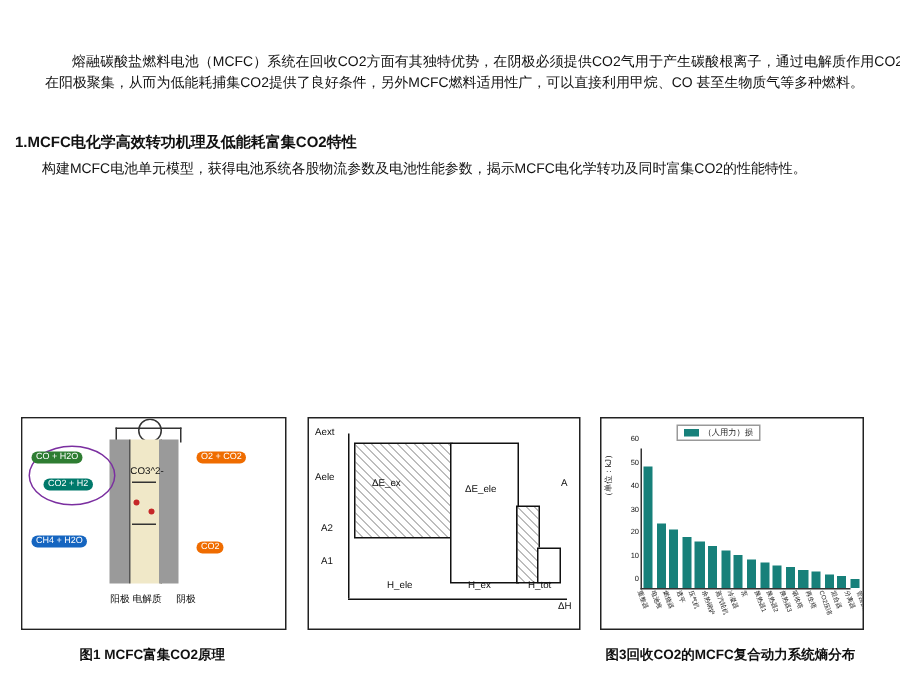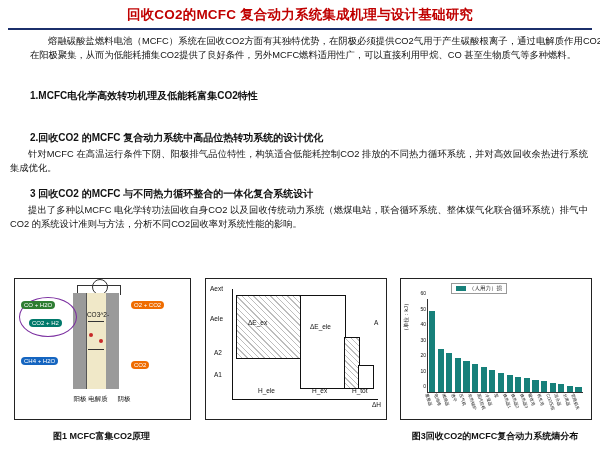--- a/index.html
+++ b/index.html
@@ -51,21 +51,20 @@
   .section {
     position: absolute;
     left: 10px;
     width: 578px;
   }
   .sec-head {
     font-size: 10px;
     font-weight: bold;
     color: #111;
     line-height: 15px;
-    margin-left: 20px;
   }
   .sec-body {
     font-size: 9.3px;
     line-height: 14px;
     color: #111;
     text-indent: 18px;
     text-align: justify;
     margin-top: 2px;
   }
   #sec1 { top: 88px; }
@@ -89,21 +88,21 @@
     bottom: 0;
     left: 0;
     width: 100%;
     text-align: center;
     font-size: 9px;
     font-weight: bold;
     color: #111;
   }
   #fig1 { left: 14px; top: 0; width: 175px; height: 165px; }
   #fig2 { left: 205px; top: 0; width: 180px; height: 165px; }
-  #fig3 { left: 400px; top: 0; width: 190px; height: 165px; }
+  #fig3 { left: 400px; top: 0; width: 174px; height: 165px; }
 
   .fig-box {
     position: absolute;
     left: 0; top: 0;
     width: 100%;
     height: 140px;
     border: 1px solid #222;
     background: #fff;
     overflow: hidden;
   }
@@ -241,39 +240,29 @@
   }
   .f3-legend .swatch {
     width: 10px; height: 5px; background: #17807a; display: inline-block;
   }
 </style>
 </head>
 <body>
 
 <div class="page">
 
-  <div class="title-bar">
-    <div class="title-text">回收CO2的MCFC 复合动力系统集成机理与设计基础研究</div>
-  </div>
 
   <div class="intro">熔融碳酸盐燃料电池（MCFC）系统在回收CO2方面有其独特优势，在阴极必须提供CO2气用于产生碳酸根离子，通过电解质作用CO2 在阳极聚集，从而为低能耗捕集CO2提供了良好条件，另外MCFC燃料适用性广，可以直接利用甲烷、CO 甚至生物质气等多种燃料。</div>
 
   <div class="section" id="sec1">
     <div class="sec-head">1.MCFC电化学高效转功机理及低能耗富集CO2特性</div>
+    <div class="sec-body">构建MCFC电池单元模型，获得电池系统各股物流参数及电池性能参数，揭示MCFC电化学转功及同时富集CO2的性能特性。</div>
   </div>
 
-  <div class="section" id="sec2">
-    <div class="sec-head">2.回收CO2 的MCFC 复合动力系统中高品位热转功系统的设计优化</div>
-    <div class="sec-body">针对MCFC 在高温运行条件下阴、阳极排气品位特性，构筑适合低能耗控制CO2 排放的不同热力循环系统，并对高效回收余热进行系统集成优化。</div>
-  </div>
-
-  <div class="section" id="sec3">
-    <div class="sec-head">3 回收CO2 的MCFC 与不同热力循环整合的一体化复合系统设计</div>
-    <div class="sec-body">提出了多种以MCFC 电化学转功法回收自身CO2 以及回收传统动力系统（燃煤电站，联合循环系统、整体煤气化联合循环系统）排气中CO2 的系统设计准则与方法，分析不同CO2回收率对系统性能的影响。</div>
-  </div>
+
 
   <div class="figs">
 
     <div class="fig" id="fig1">
       <div class="fig-box">
         <div class="f1-bg"></div>
 
         <div class="f1-wire" style="left:62px; top:6px; width:44px; height:1px;"></div>
         <div class="f1-wire" style="left:62px; top:6px; width:1px; height:10px;"></div>
         <div class="f1-wire" style="left:105px; top:6px; width:1px; height:10px;"></div>

